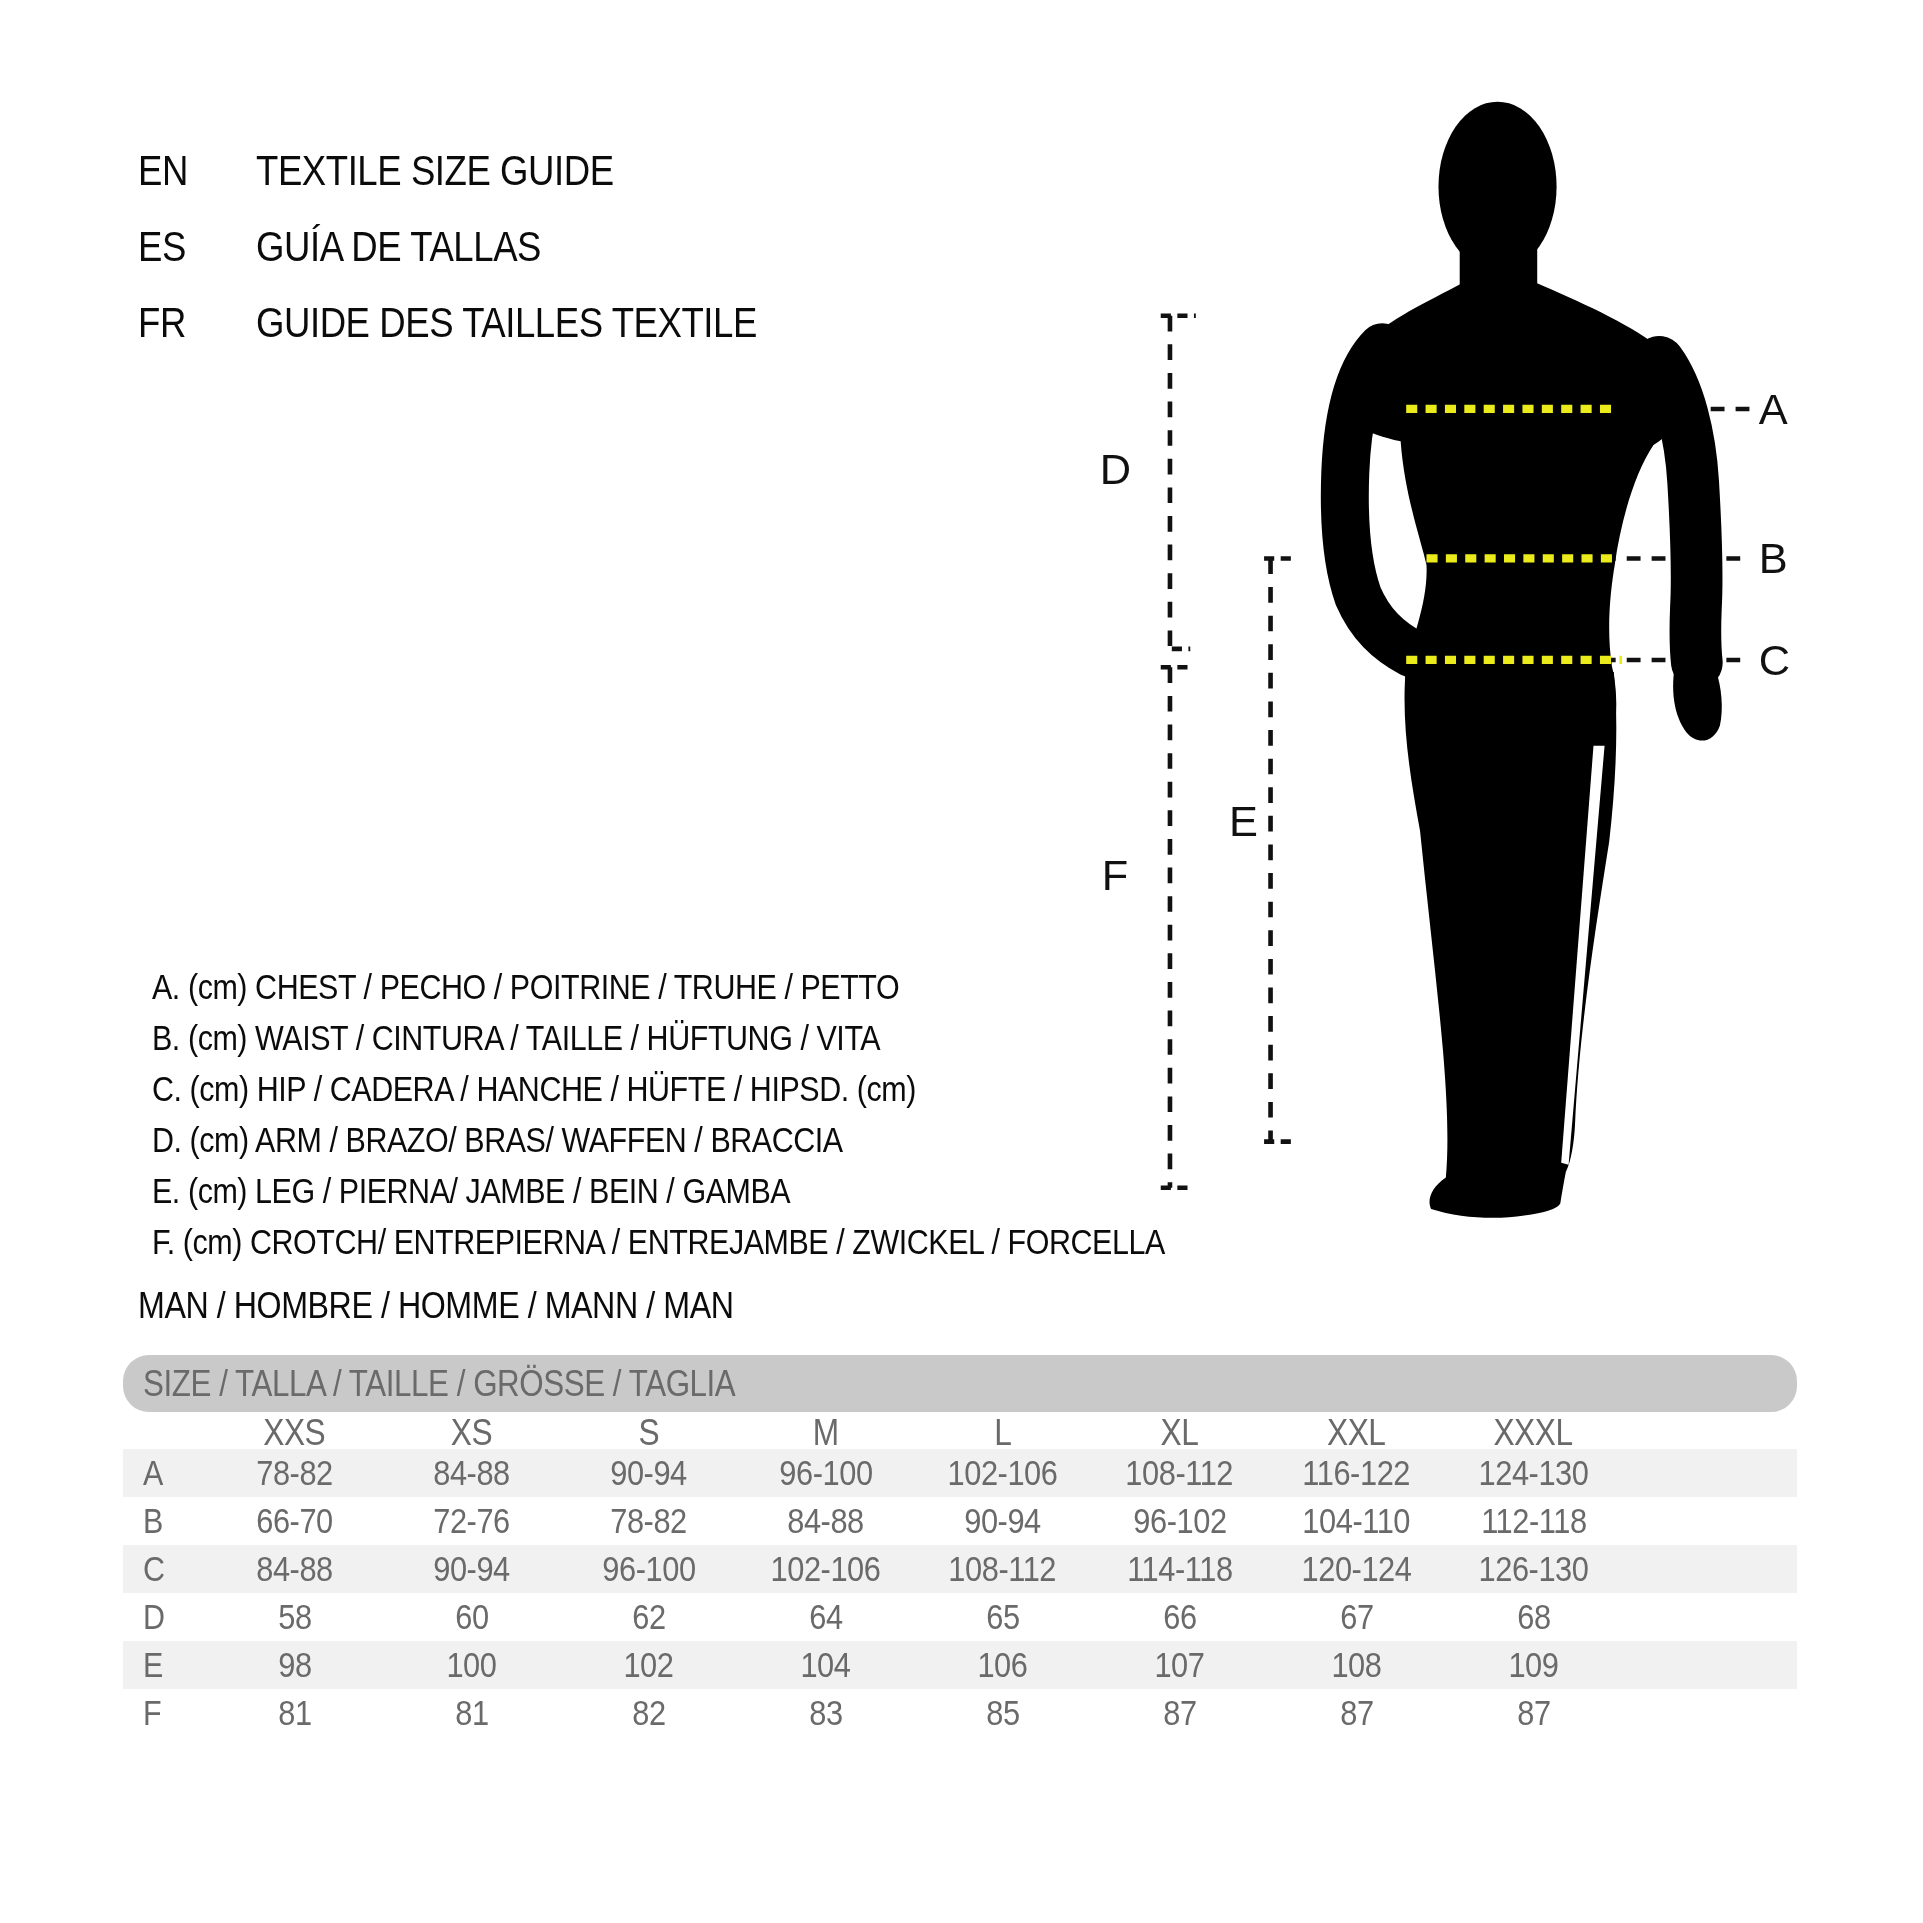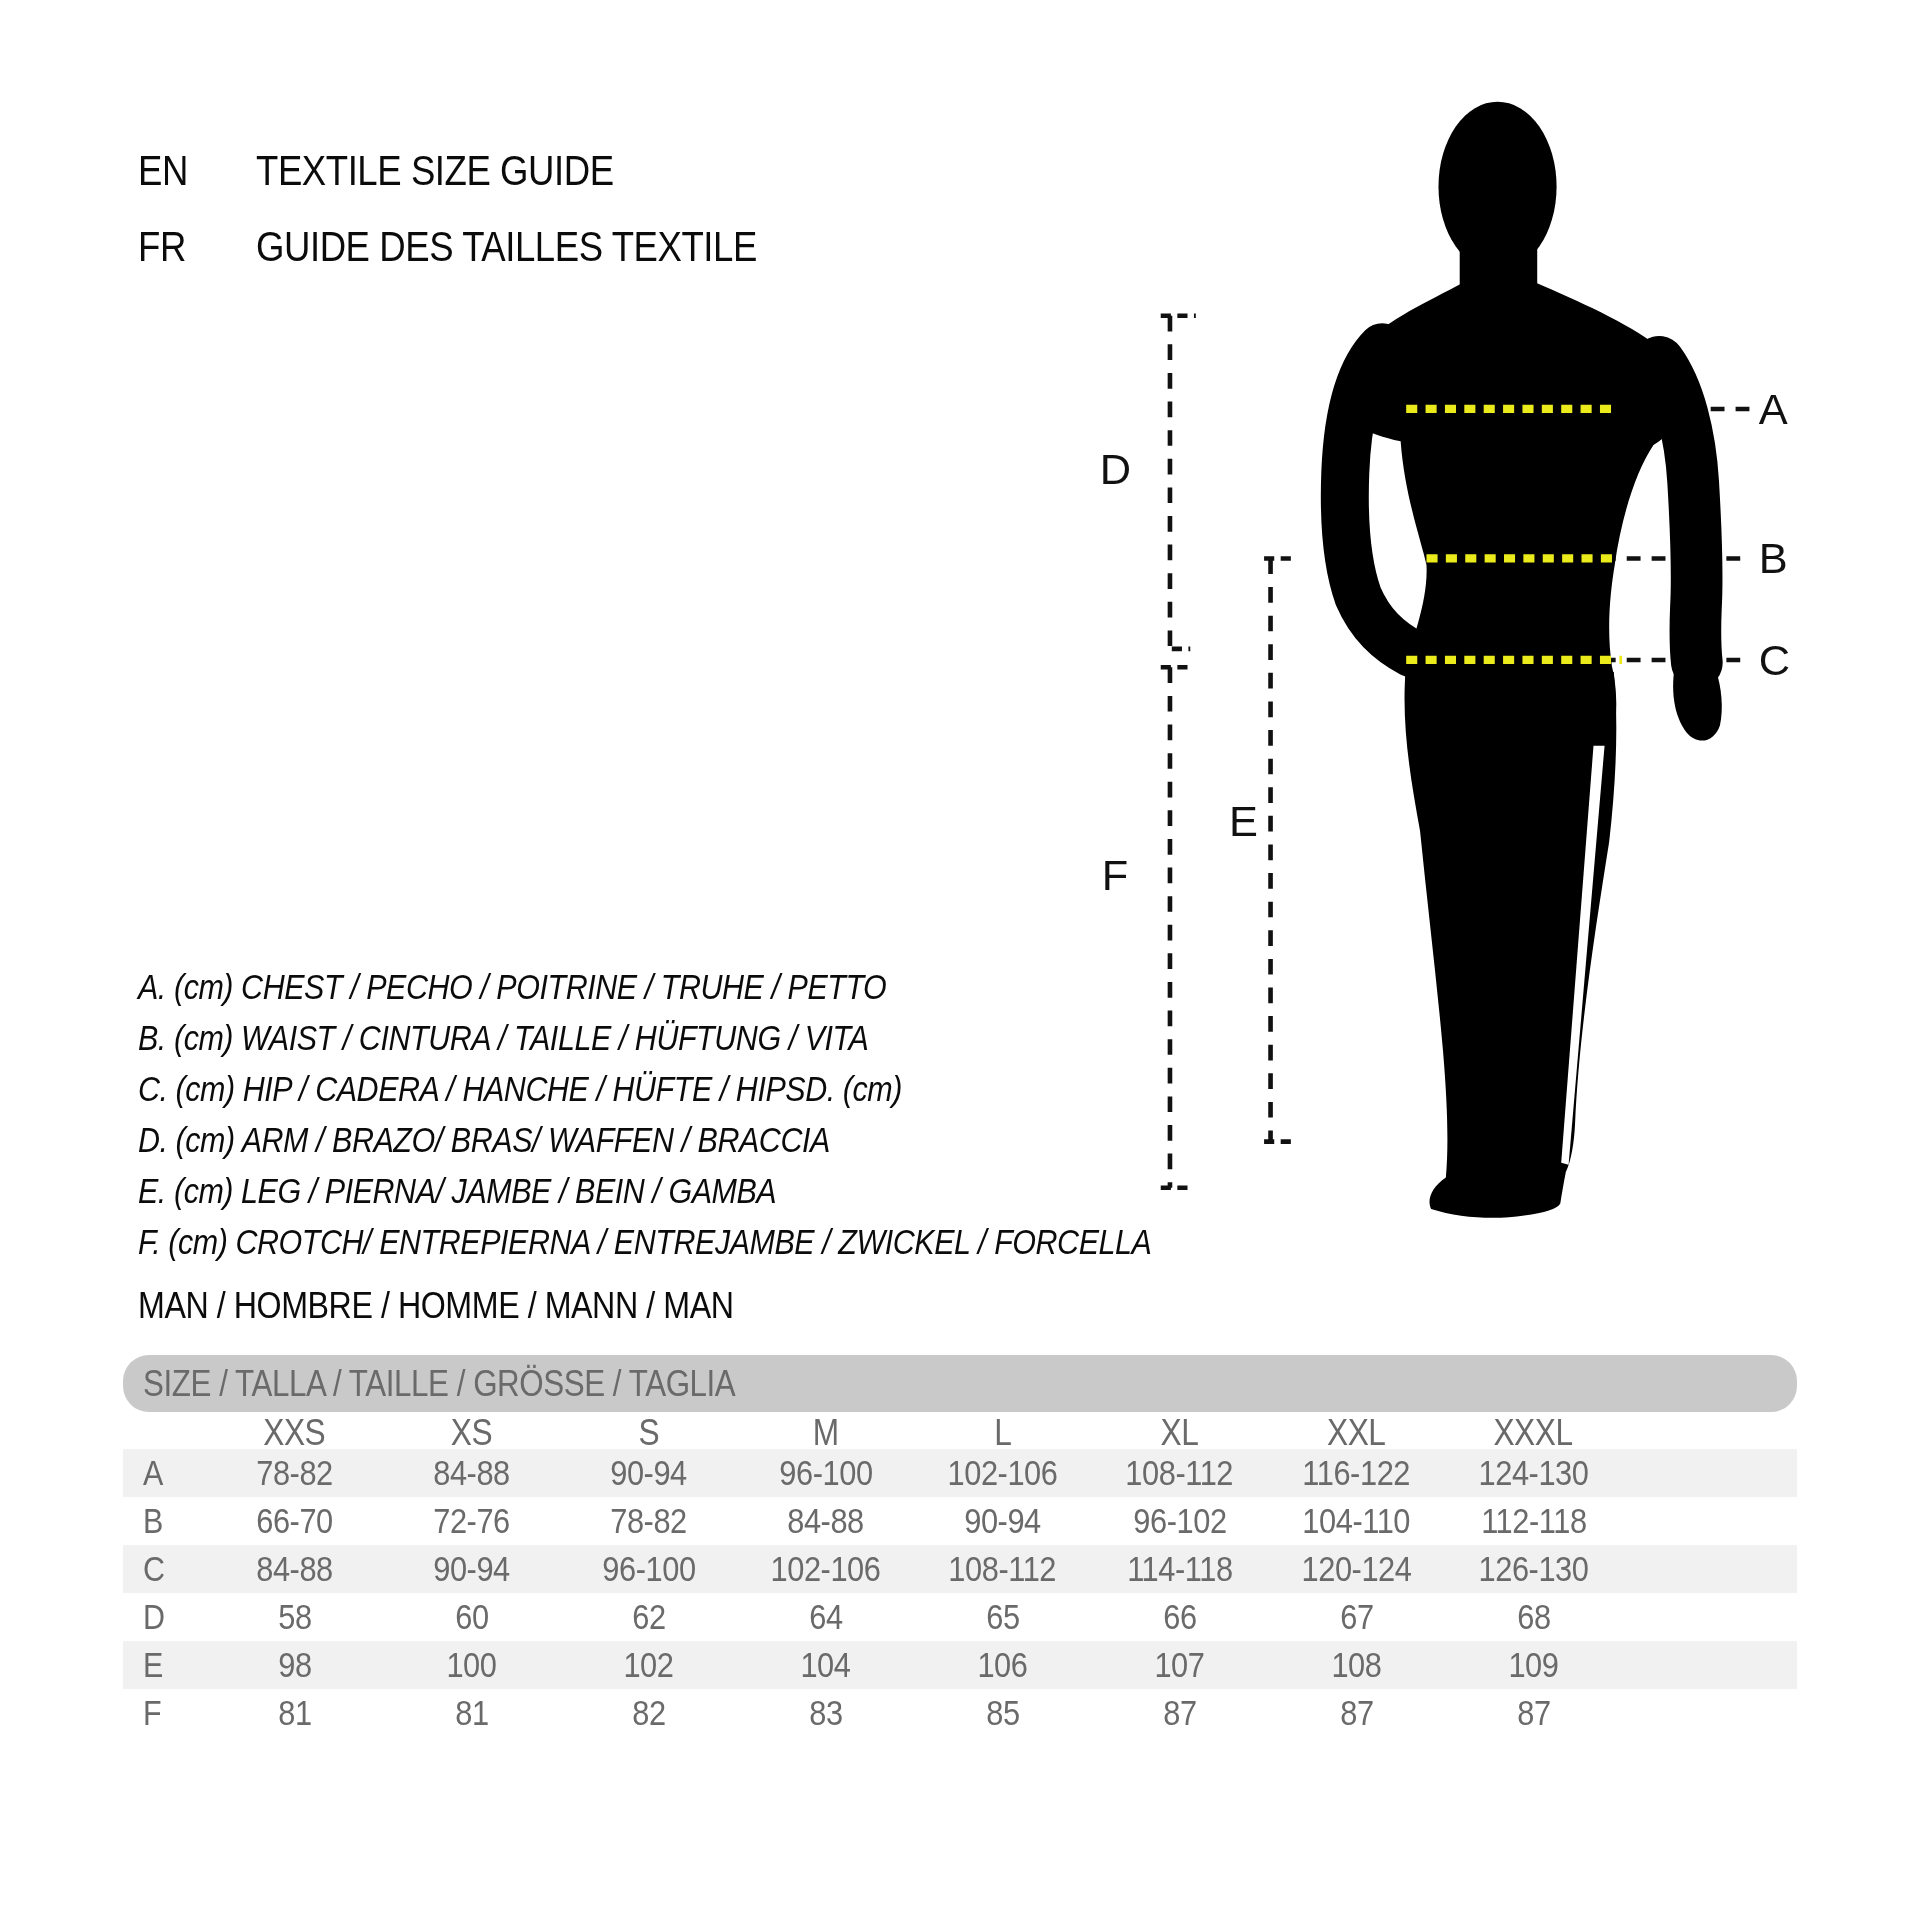--- a/index.html
+++ b/index.html
@@ -23,21 +23,21 @@
 
   
   .lang-block{position:absolute;left:138px;top:120px;}
   .lang-row{display:grid;grid-template-columns:118px auto;height:51px;align-items:center;font-size:42px;margin-top:25px;}
 
   
   .figure{position:absolute;left:1061px;top:74px;width:862px;height:1218px;}
   .figure text{font-family:"Liberation Sans","DejaVu Sans",sans-serif;font-size:47px;fill:#111;}
 
   
-  .legend-block{position:absolute;left:138px;top:961px;font-style:italic;}
+  .legend-block{position:absolute;left:152px;top:961px;}
   .legend-row{height:51px;display:flex;align-items:center;font-size:35px;}
 
   
   .category-line{position:absolute;left:138px;top:1285px;height:42px;display:flex;align-items:center;font-size:37px;}
 
   
   .size-table{position:absolute;left:123px;top:1355px;width:1674px;}
   .t-header{height:57px;background:var(--bar);color:var(--ttext);display:flex;align-items:center;padding-left:20px;font-size:36px;border-radius:26px;}
   .t-grid{display:grid;grid-template-columns:83px repeat(8,177px) 1fr;align-items:center;}
   .sizes-row{height:37px;color:var(--ttext);font-size:36px;}
@@ -49,20 +49,24 @@
 </head>
 <body>
 
 <div class="lang-block">
 
     <div class="lang-row">
       <span><span class="cond">EN</span></span>
       <span><span class="cond">TEXTILE SIZE GUIDE</span></span>
     </div>
 
+    <div class="lang-row">
+      <span><span class="cond">ES</span></span>
+      <span><span class="cond">GUÍA DE TALLAS</span></span>
+    </div>
 
     <div class="lang-row">
       <span><span class="cond">FR</span></span>
       <span><span class="cond">GUIDE DES TAILLES TEXTILE</span></span>
     </div>
 
 
   </div>
 
 <svg class="figure" viewBox="0 0 934 1320" xmlns="http://www.w3.org/2000/svg">

